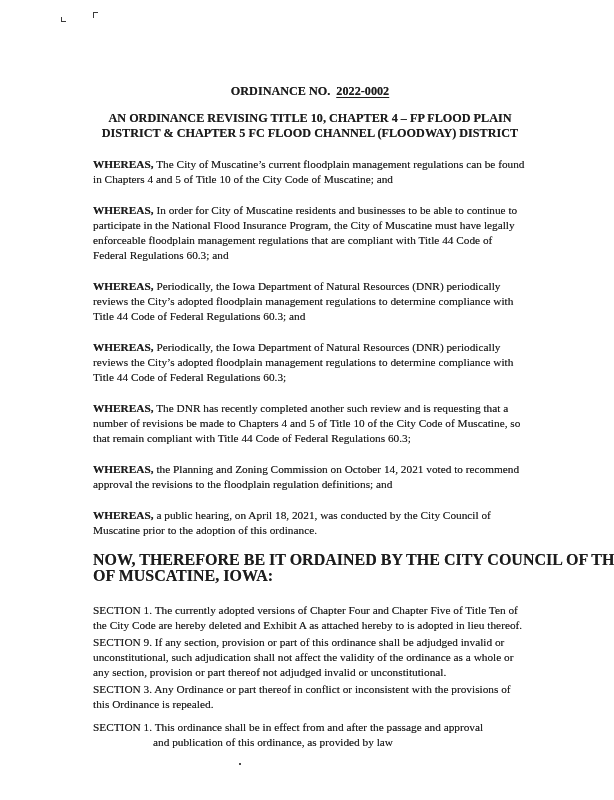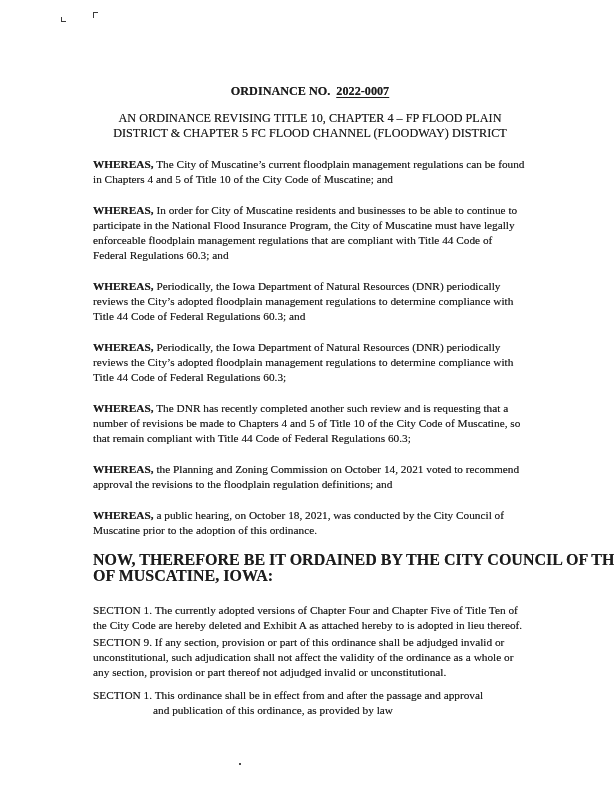--- a/index.html
+++ b/index.html
@@ -30,21 +30,21 @@
     margin: 0 0 12px 0;
     white-space: nowrap;
   }
   .uline {
     margin-left: 6px;
     text-decoration: underline;
     text-underline-offset: 2px;
   }
   .doc-title {
     text-align: center;
-    font-weight: 400;
+    font-weight: 700;
     font-size: 12.2px;
     line-height: 15px;
     margin: 0 0 11px 0;
   }
   .doc-title span { white-space: nowrap; }
   .para { margin: 16px 0 9px 0; }
   .lead { font-weight: 700; }
   .enacting {
     font-weight: 700;
     font-size: 16px;
@@ -66,41 +66,42 @@
 <body>
 
 <div class="page">
 
   <div class="artifact a1"></div>
   <div class="artifact a2"></div>
   <div class="artifact a3"></div>
 
   <div class="content">
 
-    <p class="ord-no"><span>ORDINANCE NO.</span><span class="uline">2022-0007</span></p>
+    <p class="ord-no"><span>ORDINANCE NO.</span><span class="uline">2022-0002</span></p>
 
     <p class="doc-title"><span>AN ORDINANCE REVISING TITLE 10, CHAPTER 4 – FP FLOOD PLAIN</span><br><span>DISTRICT &amp; CHAPTER 5 FC FLOOD CHANNEL (FLOODWAY) DISTRICT</span></p>
 
     <p class="para"><span class="lead">WHEREAS,</span> <span>The City of Muscatine’s current floodplain management regulations can be found in Chapters 4 and 5 of Title 10 of the City Code of Muscatine; and</span></p>
 
     <p class="para"><span class="lead">WHEREAS,</span> <span>In order for City of Muscatine residents and businesses to be able to continue to participate in the National Flood Insurance Program, the City of Muscatine must have legally enforceable floodplain management regulations that are compliant with Title 44 Code of Federal Regulations 60.3; and</span></p>
 
     <p class="para"><span class="lead">WHEREAS,</span> <span>Periodically, the Iowa Department of Natural Resources (DNR) periodically reviews the City’s adopted floodplain management regulations to determine compliance with Title 44 Code of Federal Regulations 60.3; and</span></p>
 
     <p class="para"><span class="lead">WHEREAS,</span> <span>Periodically, the Iowa Department of Natural Resources (DNR) periodically reviews the City’s adopted floodplain management regulations to determine compliance with Title 44 Code of Federal Regulations 60.3;</span></p>
 
     <p class="para"><span class="lead">WHEREAS,</span> <span>The DNR has recently completed another such review and is requesting that a number of revisions be made to Chapters 4 and 5 of Title 10 of the City Code of Muscatine, so that remain compliant with Title 44 Code of Federal Regulations 60.3;</span></p>
 
     <p class="para"><span class="lead">WHEREAS,</span> <span>the Planning and Zoning Commission on October 14, 2021 voted to recommend approval the revisions to the floodplain regulation definitions; and</span></p>
 
-    <p class="para"><span class="lead">WHEREAS,</span> <span>a public hearing, on October 18, 2021, was conducted by the City Council of Muscatine prior to the adoption of this ordinance.</span></p>
+    <p class="para"><span class="lead">WHEREAS,</span> <span>a public hearing, on April 18, 2021, was conducted by the City Council of Muscatine prior to the adoption of this ordinance.</span></p>
 
     <p class="enacting"><span>NOW, THEREFORE BE IT ORDAINED BY THE CITY COUNCIL OF THE CITY</span><br><span>OF MUSCATINE, IOWA:</span></p>
 
     <p class="section"><span>SECTION 1.</span> <span>The currently adopted versions of Chapter Four and Chapter Five of Title Ten of the City Code are hereby deleted and Exhibit A as attached hereby to is adopted in lieu thereof.</span></p>
 
     <p class="section"><span>SECTION 9.</span> <span>If any section, provision or part of this ordinance shall be adjudged invalid or unconstitutional, such adjudication shall not affect the validity of the ordinance as a whole or any section, provision or part thereof not adjudged invalid or unconstitutional.</span></p>
 
+    <p class="section"><span>SECTION 3.</span> <span>Any Ordinance or part thereof in conflict or inconsistent with the provisions of this Ordinance is repealed.</span></p>
 
     <p class="section s4"><span>SECTION 1.</span> <span>This ordinance shall be in effect from and after the passage and approval</span><br><span class="s4-line2">and publication of this ordinance, as provided by law</span></p>
 
   </div>
 </div>
 
 </body></html>

